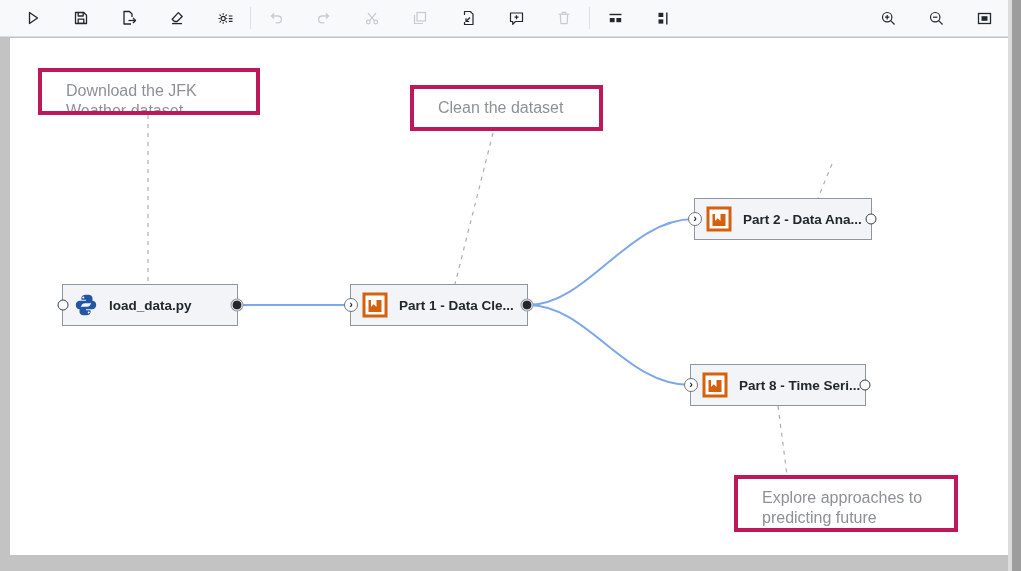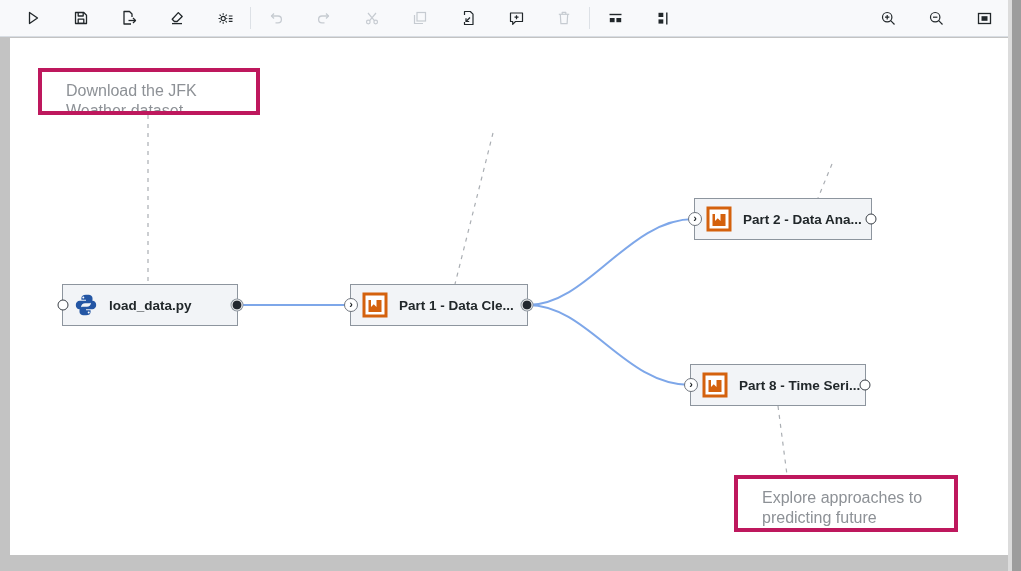--- a/index.html
+++ b/index.html
@@ -215,20 +215,23 @@
       <path d="M822 126 L808 160" stroke="#aaaeb3" stroke-width="1.2" stroke-dasharray="4 5"></path>
       <path d="M768 368 L777 437" stroke="#aaaeb3" stroke-width="1.2" stroke-dasharray="4 5"></path>
 
       <path d="M228 267 L340 267" stroke="#7ea7e9" stroke-width="2" stroke-linecap="round"></path>
       <path d="M518 267 C578 267 618 181 684 181" stroke="#7ea7e9" stroke-width="2" stroke-linecap="round"></path>
       <path d="M518 267 C578 267 614 347 680 347" stroke="#7ea7e9" stroke-width="2" stroke-linecap="round"></path>
     </svg>
 
     <div class="comment comment-c1">
       <span>Download the JFK Weather dataset archive and extract it</span>
+    </div>
+    <div class="comment comment-c2">
+      <span>Clean the dataset</span>
     </div>
     <div class="comment comment-c4">
       <span>Explore approaches to predicting future temperatures</span>
     </div>
 
     <div class="node node-load">
       <svg width="24" height="24" viewBox="0 0 24 24">
         <g fill="#2456a4">
           <path d="M11.9 1.8c-2.9 0-4.5 1.3-4.5 3.3v1.7h4.6v.9H5.8C3.6 7.7 1.8 9.4 1.8 12c0 2.6 1.5 4.2 3.7 4.2h1.6v-2.3c0-2.1 1.8-3.7 3.9-3.7h4.3c1.8 0 3.2-1.5 3.2-3.3V5.1c0-1.9-1.8-3.3-3.9-3.3h-2.7z"></path>
           <circle cx="9.3" cy="4.4" r="1" fill="#ffffff"></circle>

